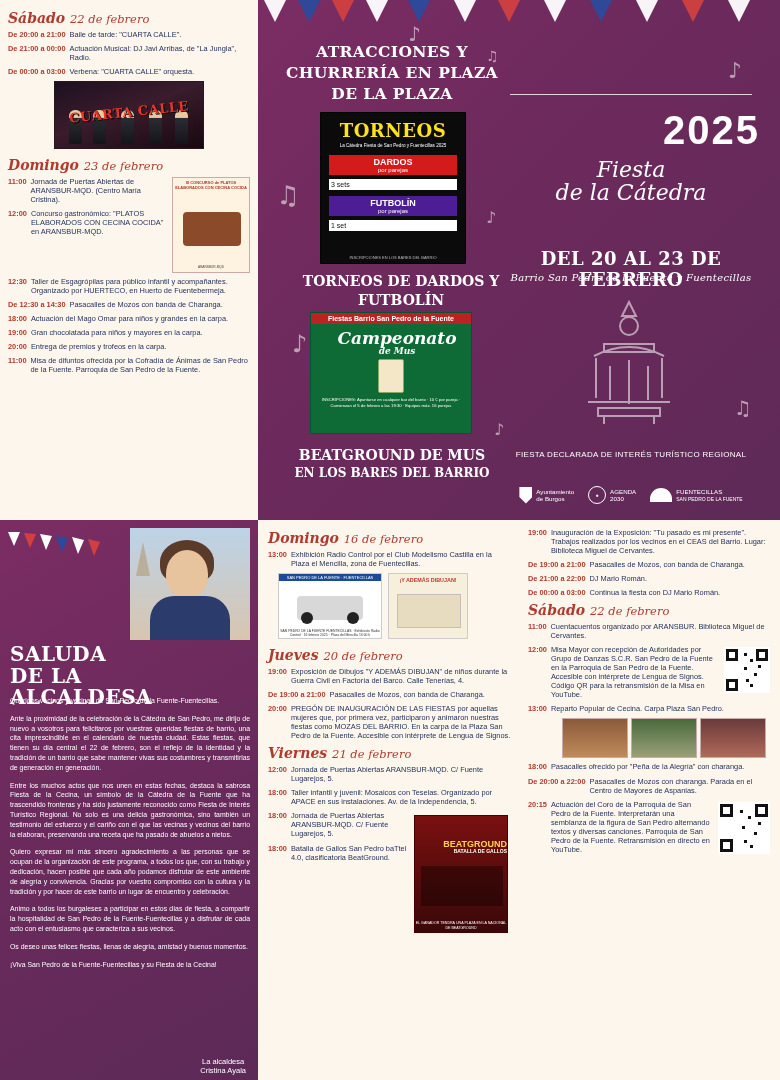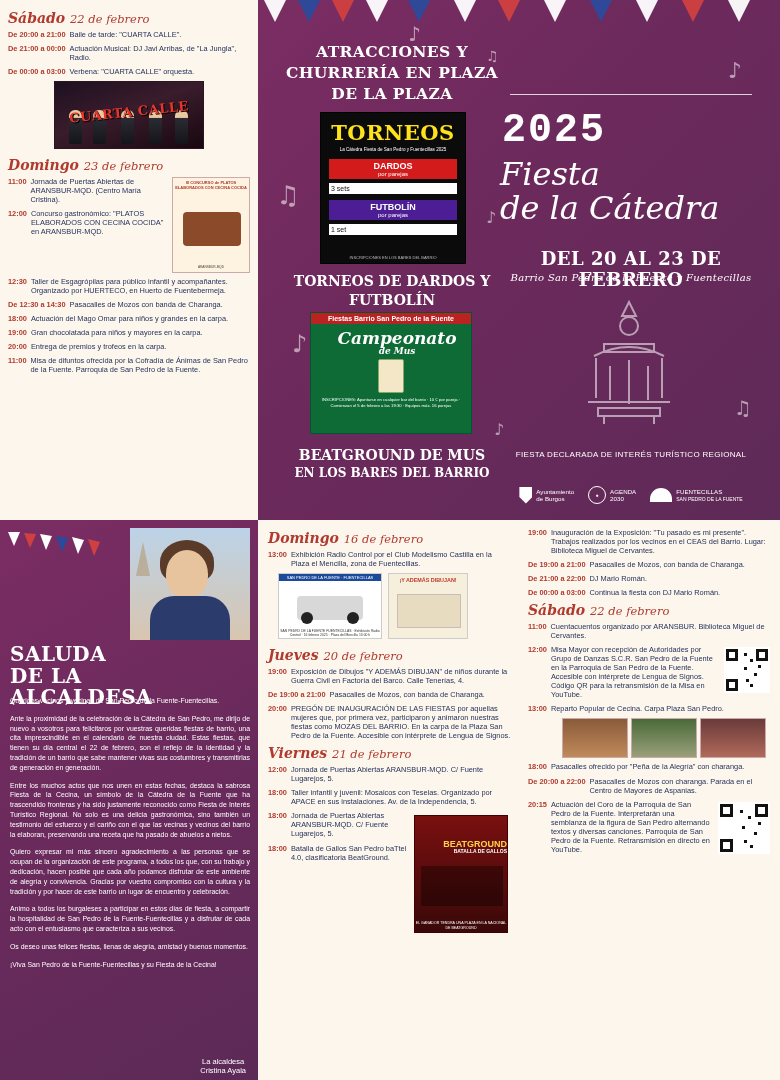--- a/index.html
+++ b/index.html
@@ -61,57 +61,57 @@
 
   .attr-title {
     position: absolute; left: 18px; top: 42px; width: 232px;
     text-align: center; font-family: "DejaVu Serif", serif; font-weight: bold;
     font-size: 15.5px; line-height: 1.35; letter-spacing: .4px;
   }
   .p-torneos {
     position: absolute; left: 62px; top: 112px; width: 146px; height: 152px;
     background: #0b0b0b; border: 1px solid #000; overflow: hidden;
   }
-  .p-torneos .tt { color: #ffe21a; font-family: "DejaVu Serif", serif; font-weight: bold; font-size: 21px; text-align: center; margin-top: 7px; letter-spacing: .5px;}
+  .p-torneos .tt { color: #ffe21a; font-family: "DejaVu Serif", serif; font-weight: bold; font-size: 18px; text-align: center; margin-top: 7px; letter-spacing: .5px;}
   .p-torneos .sub { color: #fff; font-size: 4.6px; text-align: center; line-height: 1.3; margin-top: 2px;}
   .p-torneos .box { background: #d31b1b; color: #fff; font-weight: bold; font-size: 9px; text-align: center; margin: 6px 8px 0 8px; padding: 2px 0;}
   .p-torneos .box .s { display: block; font-size: 6px; font-weight: normal;}
   .p-torneos .green { background: #4c1d95; }
   .p-torneos .white { background: #fff; color: #111; font-size: 7px; margin: 4px 8px; padding: 2px;}
   .p-torneos .foot { position:absolute; bottom: 3px; left: 0; width: 100%; text-align: center; color: #bbb; font-size: 4px;}
 
   .sec2 {
-    position: absolute; left: 18px; top: 272px; width: 232px; text-align: center;
+    position: absolute; left: 27px; top: 272px; width: 232px; text-align: center;
     font-family: "DejaVu Serif", serif; font-weight: bold; font-size: 14px; line-height: 1.35;
   }
   .p-mus {
     position: absolute; left: 52px; top: 312px; width: 162px; height: 122px;
     background: #0e6b35; border: 1px solid #053; overflow: hidden;
   }
   .p-mus .hd { background: #b22; color:#fff; font-size: 7px; text-align:center; padding: 2px 0; font-weight: bold;}
   .p-mus .tt { color: #fff; font-family: "DejaVu Serif", serif; font-style: italic; font-weight: bold; font-size: 17px; text-align:center; margin-top: 6px; line-height: 1; padding-left: 12px;}
   .p-mus .tt small { display:block; font-size: 9px; }
   .p-mus .card { width: 26px; height: 34px; background:#f4e7c8; border:1px solid #8a6; margin: 3px auto 0 auto; border-radius: 2px;}
   .p-mus .info { color:#fff; font-size: 4.2px; text-align:center; margin-top: 4px; line-height: 1.35;}
 
   .sec3 {
     position: absolute; left: 18px; top: 446px; width: 232px; text-align: center;
     font-family: "DejaVu Serif", serif; font-weight: bold; font-size: 14px; line-height: 1.35;
   }
 
   .year {
-    position: absolute; right: 20px; top: 108px; width: 258px; text-align: left;
-    font-family: Liberation Mono, monospace; font-weight: bold; font-size: 40px; letter-spacing: 2px;
+    position: absolute; right: 20px; top: 108px; width: 258px; text-align: right;
+    font-family: Liberation Sans, sans-serif; font-weight: bold; font-size: 40px; letter-spacing: 2px;
   }
   .year::before {
     content: ""; position: absolute; left: 8px; top: -14px; width: 242px; height: 1px; background: #fff; opacity: .8;
   }
   .fiesta {
-    position: absolute; right: 18px; top: 158px; width: 262px; 
-    font-family: "DejaVu Serif", serif; font-style: italic; font-size: 32px; line-height: 1.05;
+    position: absolute; right: 18px; top: 158px; width: 262px; text-align: center;
+    font-family: "DejaVu Serif", serif; font-style: italic; font-size: 22px; line-height: 1.05;
   }
   .fechas {
     position: absolute; right: 18px; top: 248px; width: 262px; text-align: center;
     font-family: "DejaVu Serif", serif; font-weight: bold; font-size: 18px; letter-spacing: .5px;
   }
   .barrio {
     position: absolute; right: 18px; top: 272px; width: 262px; text-align: center;
     font-family: "DejaVu Serif", serif; font-style: italic; font-size: 10px; letter-spacing: .3px;
   }
   .emblem {

